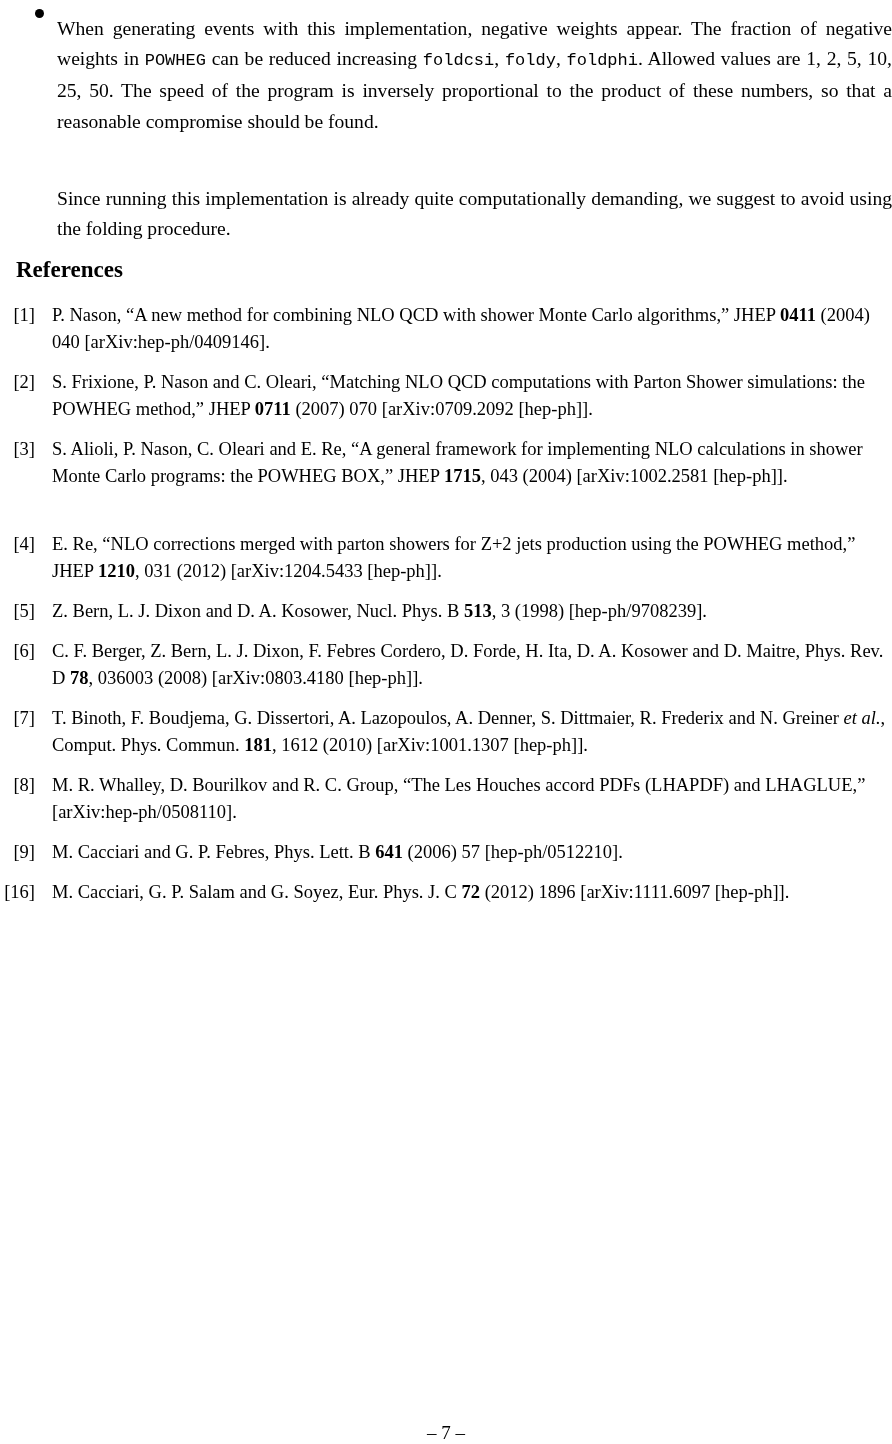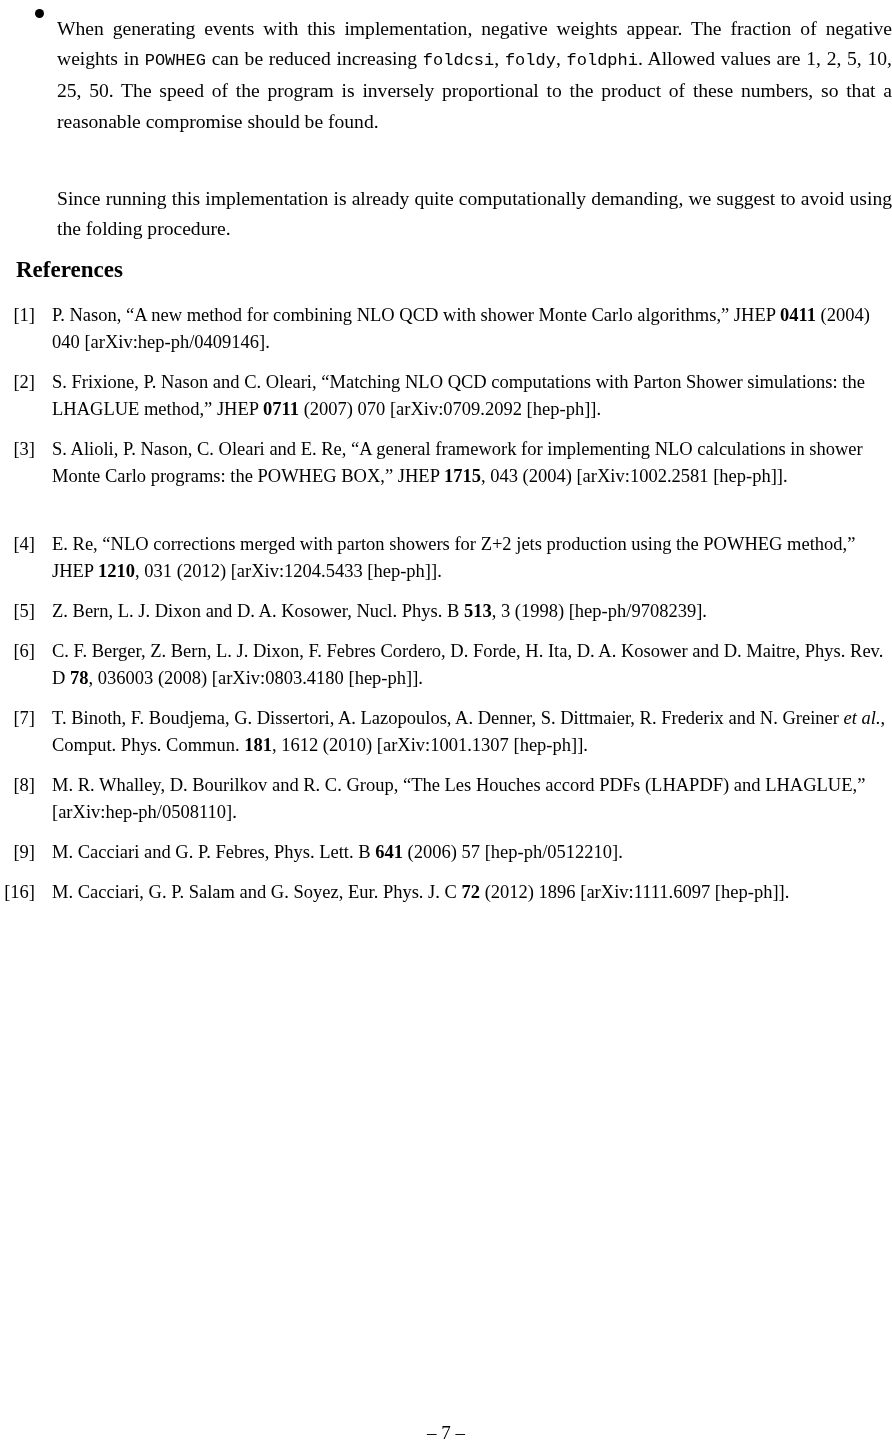--- a/index.html
+++ b/index.html
@@ -57,21 +57,21 @@
 
 <h2 class="refs-heading">References</h2>
 
 <div class="ref-list">
   <div class="ref" style="top:302px">
     <span class="num">[1]</span>
     <span class="txt"><span>P. Nason, “A new method for combining NLO QCD with shower Monte Carlo algorithms,” JHEP </span><b>0411</b><span> (2004) 040 [arXiv:hep-ph/0409146].</span></span>
   </div>
   <div class="ref" style="top:369px">
     <span class="num">[2]</span>
-    <span class="txt"><span>S. Frixione, P. Nason and C. Oleari, “Matching NLO QCD computations with Parton Shower simulations: the LHAGLUE method,” JHEP </span><b>0711</b><span> (2007) 070 [arXiv:0709.2092 [hep-ph]].</span></span>
+    <span class="txt"><span>S. Frixione, P. Nason and C. Oleari, “Matching NLO QCD computations with Parton Shower simulations: the POWHEG method,” JHEP </span><b>0711</b><span> (2007) 070 [arXiv:0709.2092 [hep-ph]].</span></span>
   </div>
   <div class="ref" style="top:436px">
     <span class="num">[3]</span>
     <span class="txt"><span>S. Alioli, P. Nason, C. Oleari and E. Re, “A general framework for implementing NLO calculations in shower Monte Carlo programs: the POWHEG BOX,” JHEP </span><b>1715</b><span>, 043 (2004) [arXiv:1002.2581 [hep-ph]].</span></span>
   </div>
   <div class="ref" style="top:531px">
     <span class="num">[4]</span>
     <span class="txt"><span>E. Re, “NLO corrections merged with parton showers for Z+2 jets production using the POWHEG method,” JHEP </span><b>1210</b><span>, 031 (2012) [arXiv:1204.5433 [hep-ph]].</span></span>
   </div>
   <div class="ref" style="top:598px">

